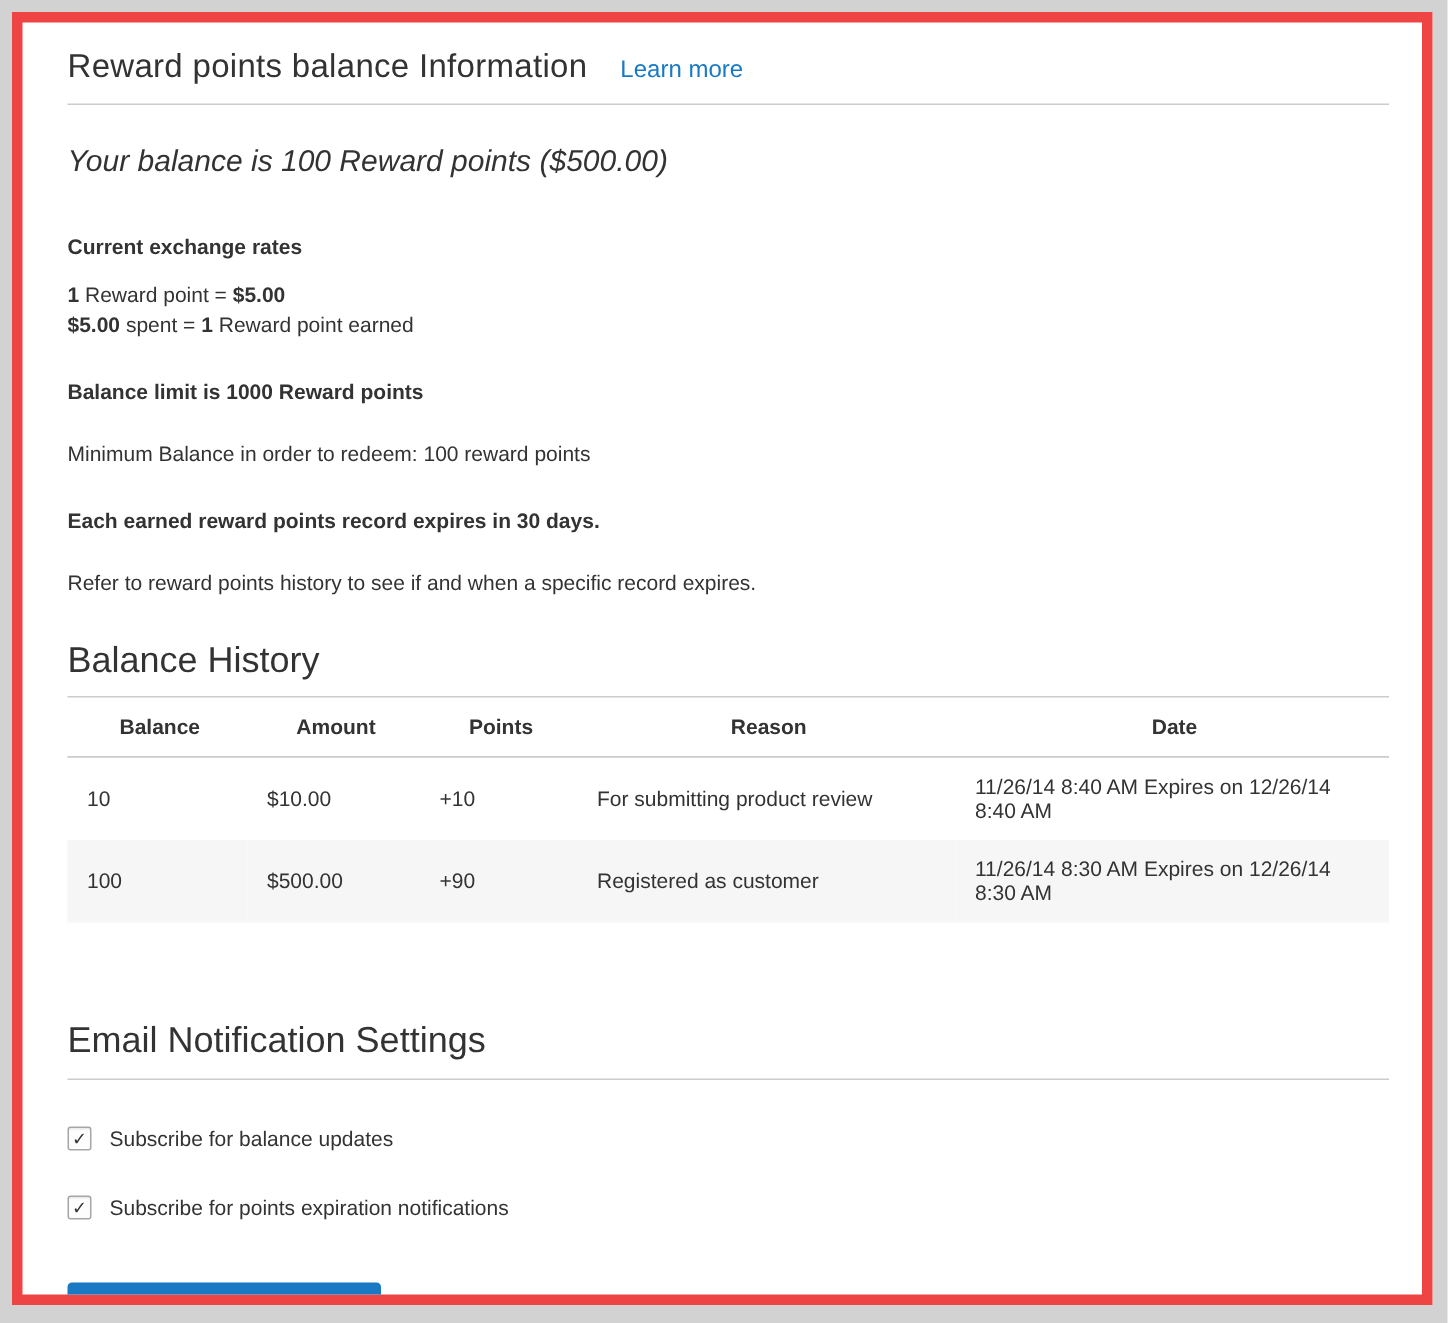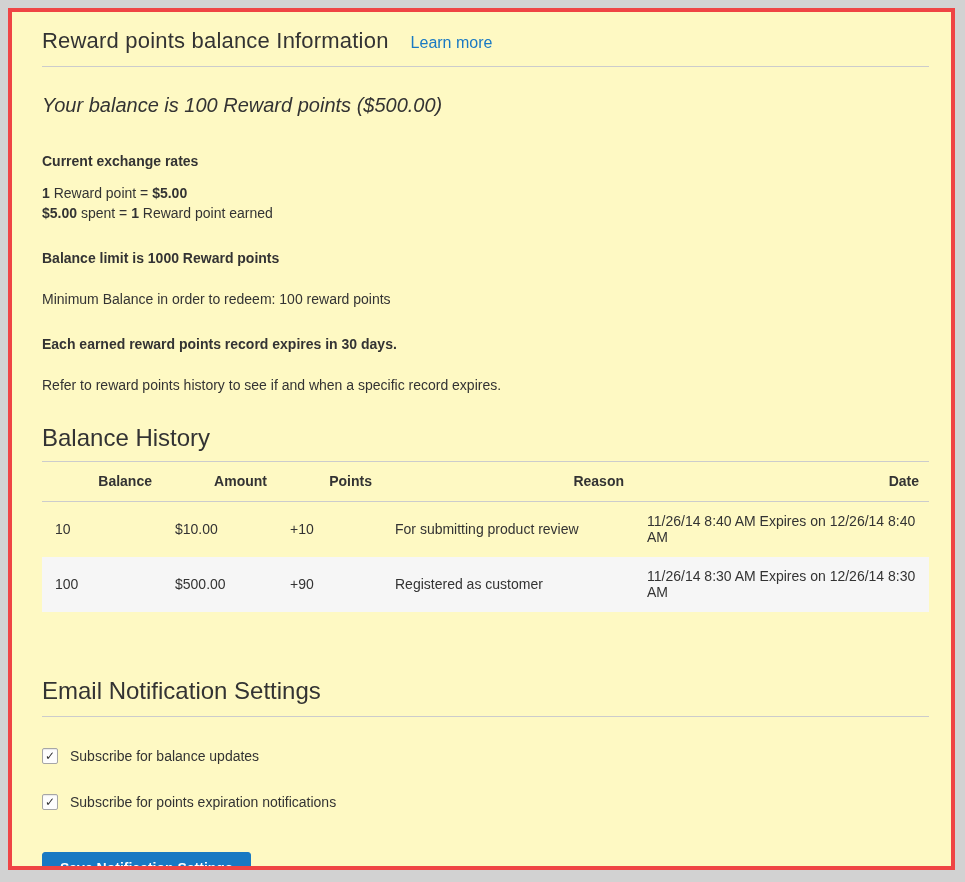--- a/index.html
+++ b/index.html
@@ -6,22 +6,22 @@
   html, body { margin: 0; padding: 0; }
   body {
     width: 965px; height: 882px;
     background: #d2d2d2;
     font-family: "Liberation Sans", "DejaVu Sans", sans-serif;
     color: #333;
   }
   .card {
     margin: 8px 10px 12px 8px;
     width: 947px; height: 862px;
-    background: #fef9c3;
-    border: 4px solid #ef4444;
+    background: #ffffff;
+    border: 7px solid #ef4444;
     padding: 16px 22px 0 30px;
     overflow: hidden;
   }
   
   .title-row {
     display: flex; align-items: baseline; gap: 22px;
     padding-bottom: 12px;
     border-bottom: 1px solid #ccc;
   }
   .page-title {
@@ -42,21 +42,21 @@
     margin: 28px 0 0; font-size: 24px; font-weight: 300;
     color: #333; line-height: 30px;
     padding-bottom: 8px; border-bottom: 1px solid #ccc;
   }
   .section-heading.email { margin-top: 64px; padding-bottom: 10px; }
 
   table.history {
     width: 100%; border-collapse: collapse; font-size: 14px;
   }
   table.history th {
-    text-align: right; font-weight: bold;
+    text-align: center; font-weight: bold;
     padding: 11px 10px 12px 13px;
     border-bottom: 1px solid #ccc;
     line-height: 16px;
   }
   table.history td {
     padding: 11px 10px 12px 13px;
     line-height: 16px;
   }
   table.history tbody tr:nth-child(even) { background: #f6f6f6; }
   .col-balance { width: 120px; }

